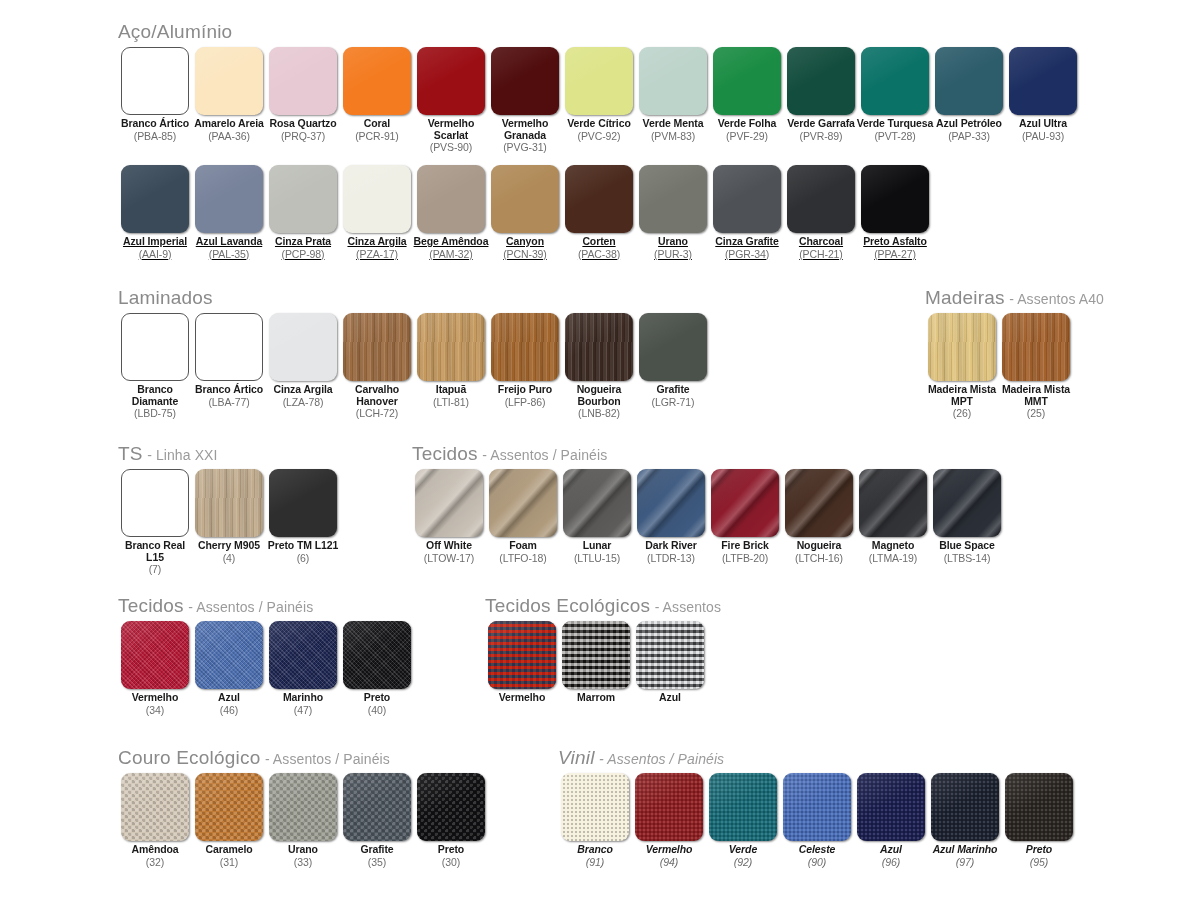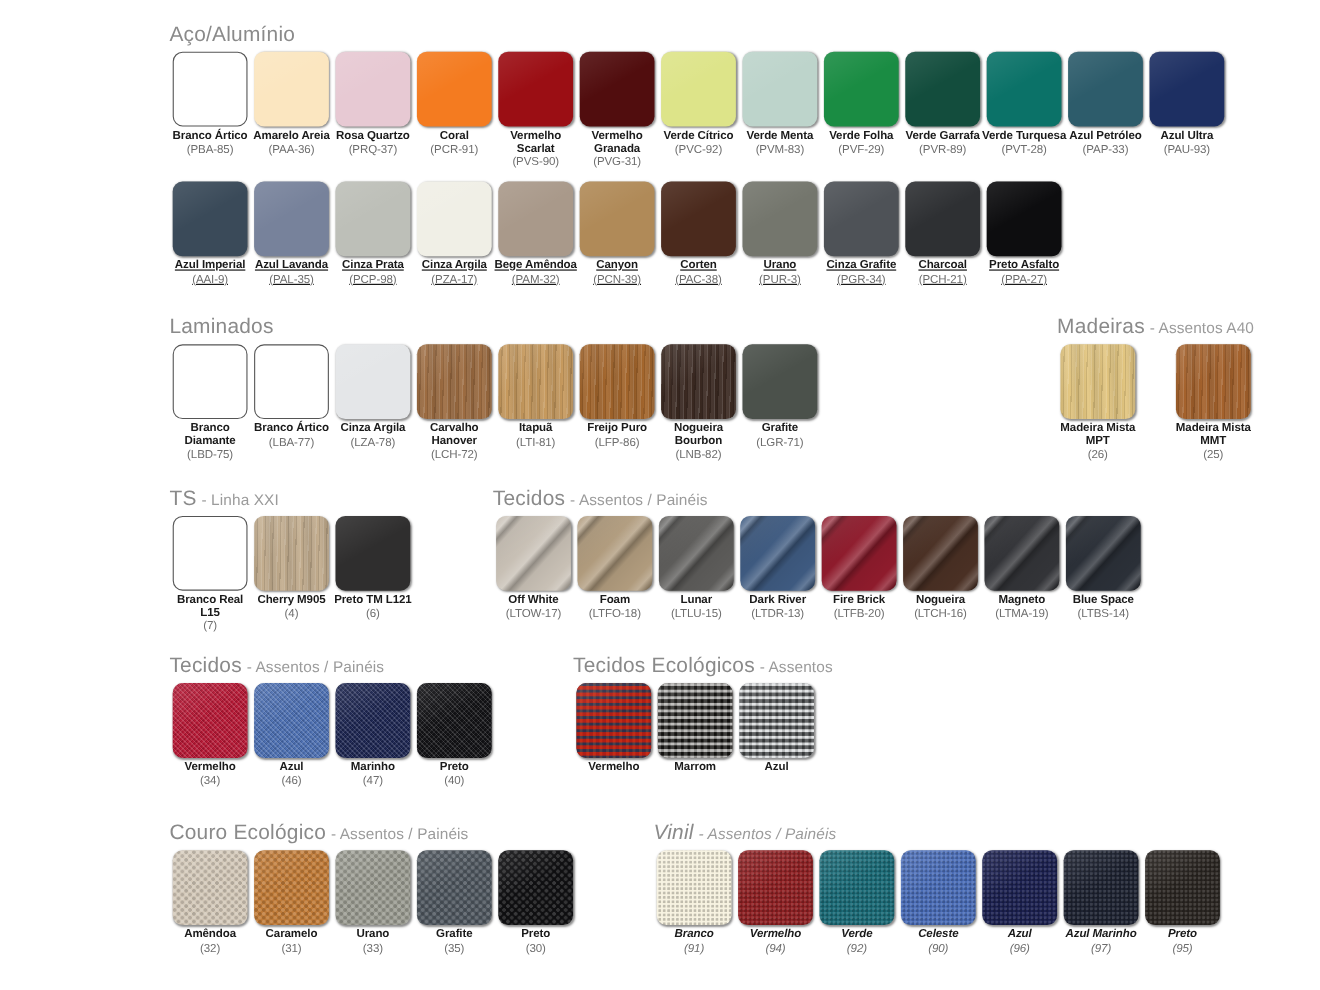--- a/index.html
+++ b/index.html
@@ -5,21 +5,21 @@
   * { box-sizing: border-box; }
   html, body {
     margin: 0; padding: 0;
     width: 1200px; height: 900px;
     background: #ffffff;
     font-family: "Liberation Sans", sans-serif;
     overflow: hidden;
   }
   #page { position: relative; width: 1200px; height: 900px; background:#fff; }
 
-  .section { position: absolute; margin-left: 36px; }
+  .section { position: absolute; }
 
   .sec-head { white-space: nowrap; line-height: 1; margin-bottom: 6px; }
   .sec-title {
     font-size: 19px; color: #8a8a8a; font-weight: 400;
     letter-spacing: .2px;
   }
   .sec-sub {
     font-size: 14px; color: #9b9b9b; font-weight: 400; letter-spacing: .1px;
   }
 
@@ -357,21 +357,21 @@
           <div class="chip shine " style="background-color: rgb(75, 81, 75);"></div>
           <div class="cap">
             <div class="nm">Grafite</div>
             <div class="cd">(LGR-71)</div>
           </div>
         </div>
       </div>
     </div>
     <div class="section" style="left: 925px; top: 288px;">
       <div class="sec-head"><span class="sec-title">Madeiras</span><span> </span><span class="sec-sub">- Assentos A40</span></div>
-      <div class="row" style="margin-top: 0px; justify-content: space-between;">
+      <div class="row" style="margin-top: 0px;">
         <div class="swatch-cell">
           <div class="chip shine tex-wood" style="background-color: rgb(227, 198, 128);"></div>
           <div class="cap">
             <div class="nm">Madeira Mista MPT</div>
             <div class="cd">(26)</div>
           </div>
         </div>
         <div class="swatch-cell">
           <div class="chip shine tex-wood" style="background-color: rgb(165, 98, 44);"></div>
           <div class="cap">

